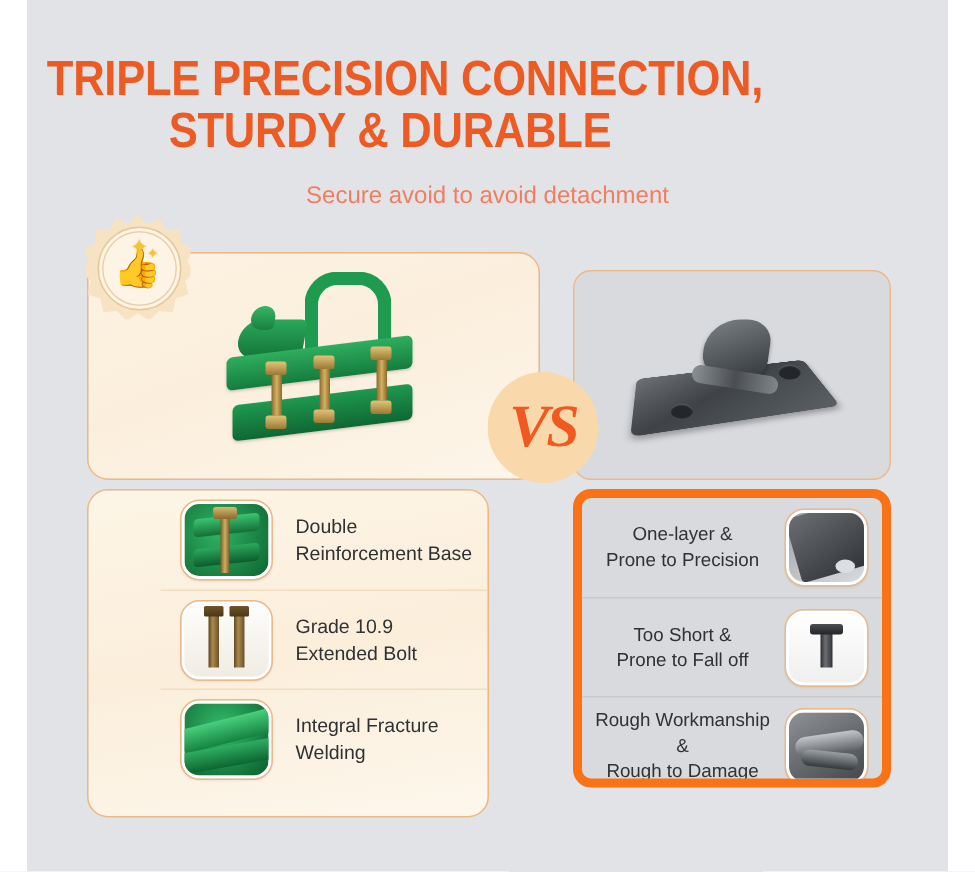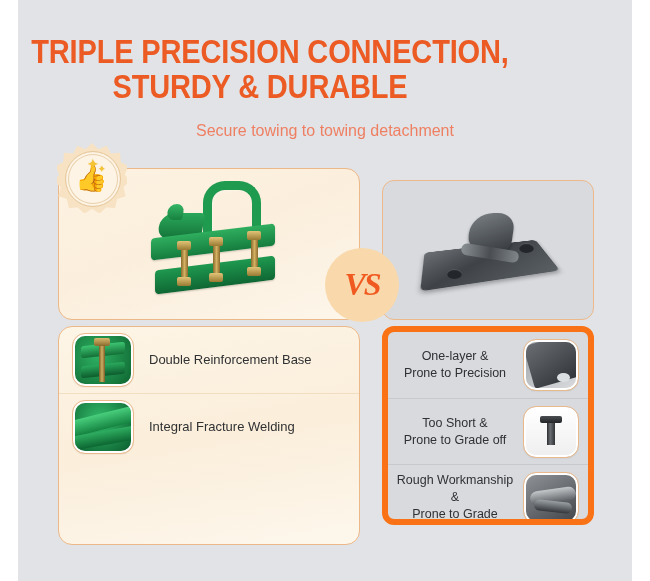--- a/index.html
+++ b/index.html
@@ -220,39 +220,40 @@
     background: #f9d9ab;
     z-index: 20;
     display: flex;
     align-items: center;
     justify-content: center;
   }
   .vs-badge span {
     font-family: "Liberation Serif", serif;
     font-weight: bold;
     font-style: italic;
-    font-size: 32px;
+    font-size: 40px;
     color: #f0591f;
     letter-spacing: -2px;
     line-height: 1;
     transform: translateY(-1px);
   }
 
   
   .feat-left {
     position: absolute;
     left: 58px;
     top: 326px;
-    width: 302px;
+    width: 268px;
     height: 219px;
     border: 1px solid #edb887;
     border-radius: 14px;
     background: linear-gradient(170deg,#fdf5e6 0%,#fbeedb 50%,#fdf7ec 100%);
     box-sizing: border-box;
     overflow: hidden;
+    padding-left: 48px;
   }
   .feat-right {
     position: absolute;
     left: 382px;
     top: 326px;
     width: 212px;
     height: 199px;
     border: 6px solid #f97316;
     border-radius: 12px;
     background: #d8dade;
@@ -365,21 +366,21 @@
 </head>
 <body>
 
 <div id="stage">
   <div class="canvas-bg"></div>
 
   <div class="headline">
     <span class="line line1">TRIPLE PRECISION CONNECTION,</span>
     <span class="line line2">STURDY &amp; DURABLE</span>
   </div>
-  <div class="subtitle">Secure towing to towing detachment</div>
+  <div class="subtitle">Secure avoid to avoid detachment</div>
 
   <div class="hero-left">
     <div class="prod-green">
       <div class="pg-shackle"></div>
       <div class="pg-hook"></div>
       <div class="pg-plate-top"></div>
       <div class="pg-plate-bot"></div>
       <div class="pg-bolt" style="left:30px;top:66px;"></div>
       <div class="pg-bolt" style="left:62px;top:62px;"></div>
       <div class="pg-bolt" style="left:100px;top:56px;"></div>
@@ -418,51 +419,60 @@
     <div class="f-row">
       <div class="thumb">
         <div class="t-green-base"></div>
           <div class="t-boltstrip"></div>
           <div class="t-bolthead"></div>
       </div>
       <div class="f-label">Double Reinforcement Base</div>
     </div>
     <div class="f-row">
       <div class="thumb">
+        <div class="t-bolts">
+            <div class="b b1"></div>
+            <div class="b b2"></div>
+          </div>
+      </div>
+      <div class="f-label">Grade 10.9 Extended Bolt</div>
+    </div>
+    <div class="f-row">
+      <div class="thumb">
         <div class="t-weld"></div>
       </div>
       <div class="f-label">Integral Fracture Welding</div>
     </div>
   </div>
 
   <div class="feat-right">
     <div class="f-row">
       <div class="f-label">
         <div>One-layer &amp;</div>
         <div>Prone to Precision</div>
       </div>
       <div class="thumb">
         <div class="t-plate"></div>
       </div>
     </div>
     <div class="f-row">
       <div class="f-label">
         <div>Too Short &amp;</div>
-        <div>Prone to Grade off</div>
+        <div>Prone to Fall off</div>
       </div>
       <div class="thumb">
         <div class="t-shortbolt">
             <div class="sb"></div>
             <div class="sbh"></div>
           </div>
       </div>
     </div>
     <div class="f-row">
       <div class="f-label">
         <div>Rough Workmanship &amp;</div>
-        <div>Prone to Grade</div>
+        <div>Rough to Damage</div>
       </div>
       <div class="thumb">
         <div class="t-rough"></div>
       </div>
     </div>
   </div>
 </div>
 
 </body></html>

